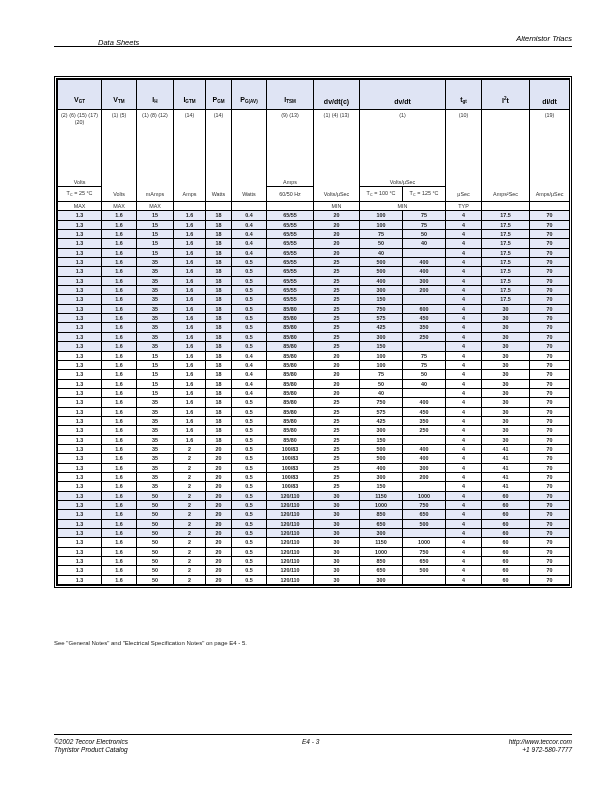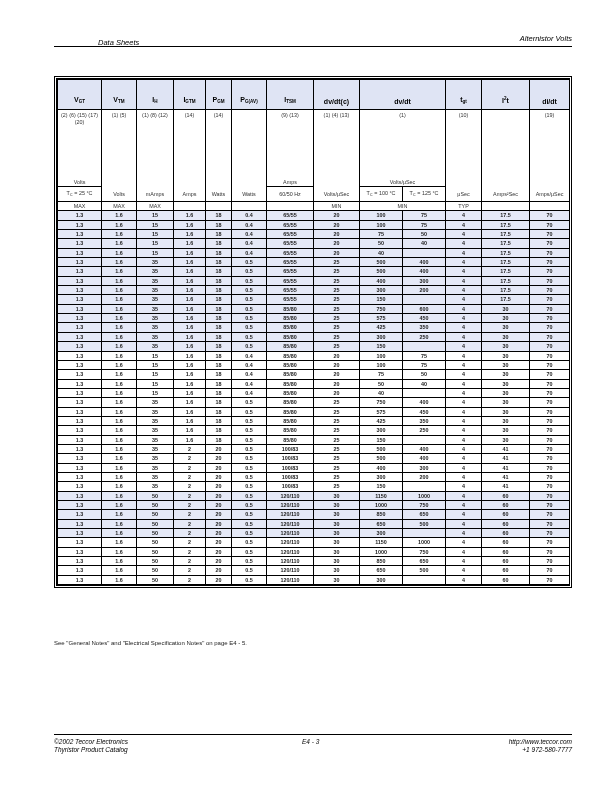--- a/index.html
+++ b/index.html
@@ -28,21 +28,21 @@
   .ftr { position: absolute; left: 54px; top: 734px; width: 518px; border-top: 1px solid #000; font-size: 6.5px; font-style: italic; padding-top: 3px; }
   .ftr .l { position: absolute; left: 0; top: 3px; line-height: 8px; }
   .ftr .c { position: absolute; left: 248px; top: 3px; }
   .ftr .r { position: absolute; right: 0; top: 3px; text-align: right; line-height: 8px; }
 </style>
 </head>
 <body>
 
 <div class="hdr">
   <span class="l">Data Sheets</span>
-  <span class="r">Alternistor Volts</span>
+  <span class="r">Alternistor Triacs</span>
 </div>
 
 <div class="tblwrap">
   <table id="spec">
     <colgroup>
       <col style="width:44px">
         <col style="width:35px">
         <col style="width:37px">
         <col style="width:32px">
       <col style="width:26px">

